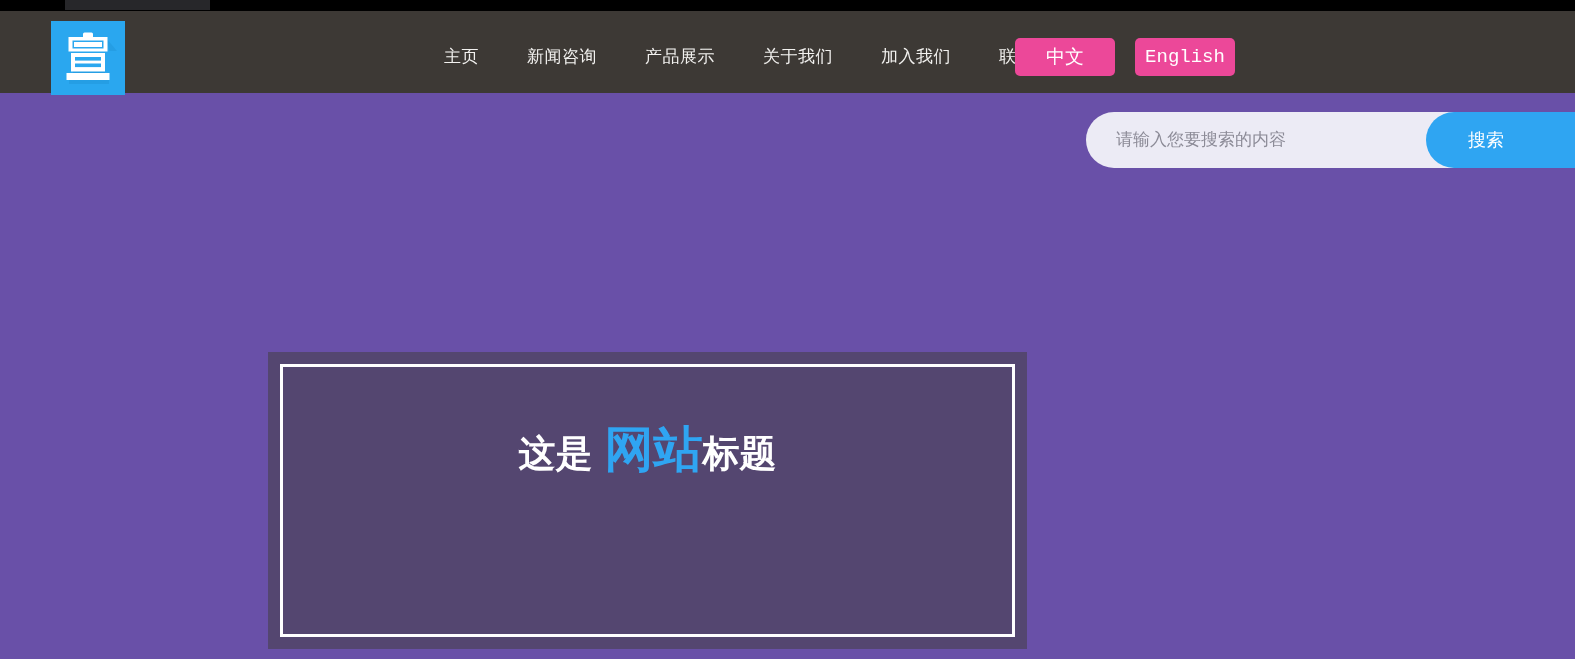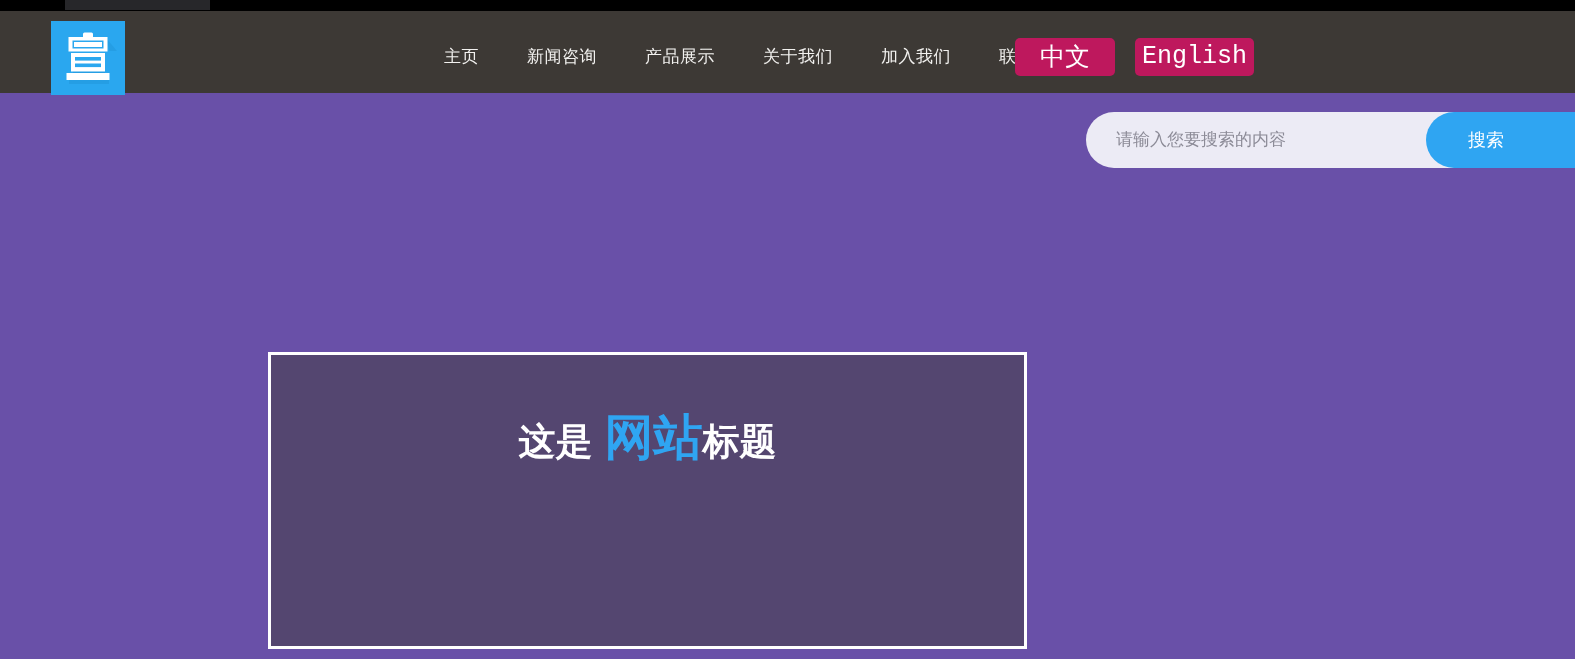--- a/index.html
+++ b/index.html
@@ -81,25 +81,25 @@
   .lang-group {
     position: absolute;
     left: 1015px;
     top: 0;
     height: 91px;
     display: flex;
     align-items: center;
     gap: 20px;
   }
   .lang-btn {
-    background: #be185d;
+    background: #ec4899;
     color: #ffffff;
     border: none;
     border-radius: 5px;
-    font-size: 25px;
+    font-size: 19px;
     font-family: "Liberation Sans", "DejaVu Sans", sans-serif;
     padding: 7px;
     height: 38px;
     min-width: 100px;
     cursor: pointer;
     display: flex;
     align-items: center;
     justify-content: center;
     white-space: nowrap;
   }
@@ -159,20 +159,21 @@
 
   
   .hero-card {
     position: absolute;
     left: 268px;
     top: 250px;
     width: 759px;
     height: 297px;
     background: #544670;
     box-sizing: border-box;
+    padding: 12px;
   }
   .hero-card-inner {
     width: 100%;
     height: 100%;
     border: 3px solid #ffffff;
     box-sizing: border-box;
     display: flex;
     flex-direction: column;
     align-items: center;
     justify-content: flex-start;

